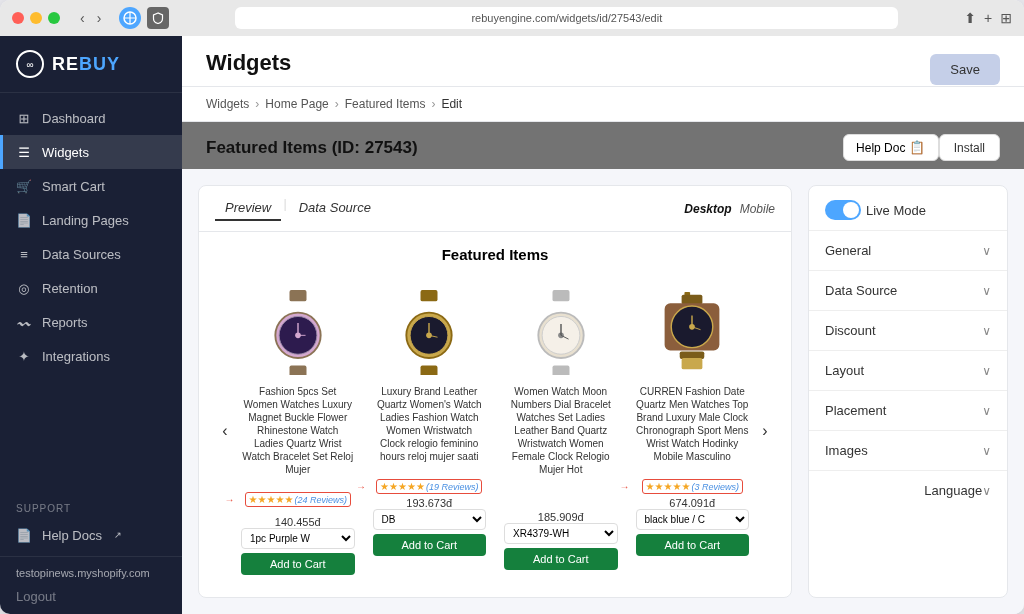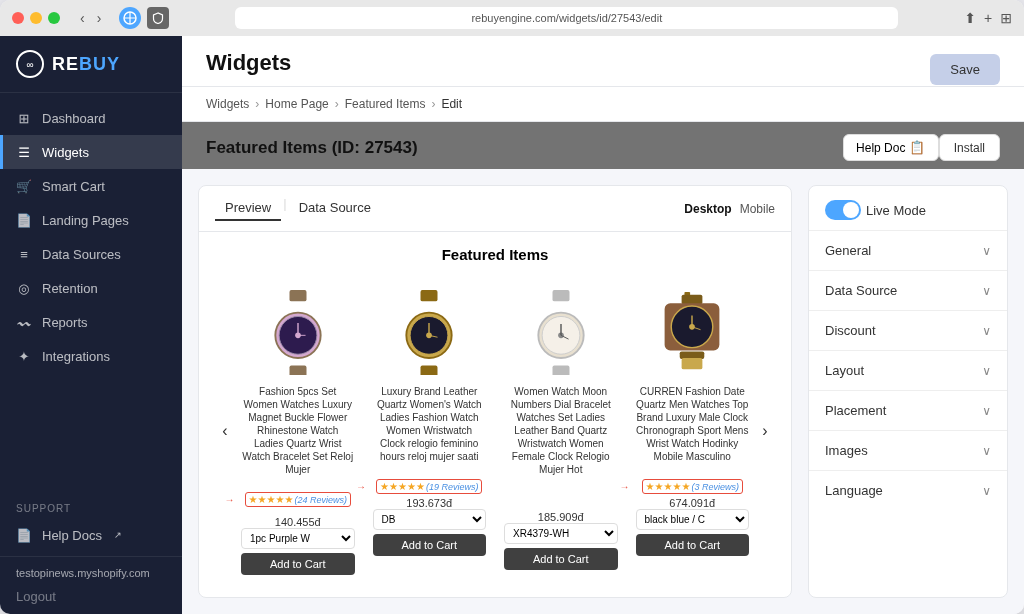--- a/index.html
+++ b/index.html
@@ -47,21 +47,21 @@
     .breadcrumb { display: flex; align-items: center; gap: 6px; font-size: 12px; color: #666; padding: 10px 24px; background: white; border-bottom: 1px solid #e5e7eb; }
     .breadcrumb a { color: #555; text-decoration: none; }
     .breadcrumb-sep { color: #999; }
     .breadcrumb-current { color: #333; }
 
     
     .content-area { flex: 1; display: flex; overflow: hidden; padding: 16px; gap: 16px; }
 
     
     .preview-panel { flex: 1; background: white; border-radius: 8px; border: 1px solid #e5e7eb; display: flex; flex-direction: column; overflow: hidden; }
-    .preview-header { display: flex; justify-content: space-between; align-items: center; padding: 10px 16px; border-bottom: 1px solid #e5e7eb; }
+    .preview-header { display: flex; justify-content: space-between; align-items: center; padding: 10px 16px; border-bottom: 1px solid #e5e7eb; font-style: italic; }
     .preview-tabs { display: flex; gap: 0; }
     .preview-tab { font-size: 13px; color: #333; padding: 4px 10px; cursor: pointer; border-bottom: 2px solid transparent; }
     .preview-tab.active { border-bottom: 2px solid #333; font-weight: 500; }
     .preview-tab-sep { color: #ddd; margin: 0 2px; }
     .preview-view-toggle { display: flex; gap: 8px; font-size: 12px; }
     .view-option { cursor: pointer; color: #555; }
     .view-option.active { font-weight: 600; color: #111; }
 
     
     .widget-section { padding: 14px; flex: 1; overflow: auto; position: relative; }
@@ -71,31 +71,31 @@
     .products-container { position: relative; display: flex; align-items: stretch; }
     .nav-arrow { width: 24px; display: flex; align-items: center; justify-content: center; cursor: pointer; color: #333; font-size: 16px; flex-shrink: 0; }
     .products-grid { flex: 1; display: grid; grid-template-columns: repeat(4, 1fr); gap: 10px; }
     .product-card { display: flex; flex-direction: column; align-items: center; font-size: 11px; text-align: center; padding: 8px 4px; }
     .product-img-area { width: 80px; height: 90px; display: flex; align-items: center; justify-content: center; margin-bottom: 8px; }
     
     .watch-placeholder { width: 70px; height: 85px; }
     .product-desc { font-size: 10px; color: #333; line-height: 1.3; margin-bottom: 16px; min-height: 60px; }
     .product-price { font-size: 11px; color: #333; margin-top: 2px; }
     .product-select { width: 100%; border: 1px solid #ddd; border-radius: 4px; padding: 3px 4px; font-size: 10px; margin-bottom: 4px; background: white; }
-    .add-cart-btn { width: 100%; background: #404040; color: white; border: none; border-radius: 4px; padding: 5px; font-size: 11px; cursor: pointer; font-weight: 500; }
+    .add-cart-btn { width: 100%; background: #15803d; color: white; border: none; border-radius: 4px; padding: 5px; font-size: 11px; cursor: pointer; font-weight: 500; }
     .stars-box { border: 1.5px solid #e74c3c; border-radius: 3px; padding: 1px 3px; display: inline-block; }
 
     
     .right-panel { width: 200px; display: flex; flex-direction: column; gap: 0; background: white; border-radius: 8px; border: 1px solid #e5e7eb; overflow: hidden; flex-shrink: 0; }
     .panel-top { padding: 14px 16px 10px; border-bottom: 1px solid #eee; display: flex; align-items: center; gap: 5px; }
     .toggle-switch { width: 36px; height: 20px; background: #4da6ff; border-radius: 10px; position: relative; cursor: pointer; flex-shrink: 0; }
     .toggle-knob { width: 16px; height: 16px; background: white; border-radius: 50%; position: absolute; top: 2px; right: 2px; transition: right 0.2s; }
     .live-mode-label { font-size: 13px; font-weight: 500; color: #333; }
     .panel-section { padding: 12px 16px; border-bottom: 1px solid #eee; display: flex; justify-content: space-between; align-items: center; cursor: pointer; }
-    .panel-section:last-child { border-bottom: none; }
+    .panel-section:last-child { border-bottom: none; justify-content: flex-end; }
     .panel-section-label { font-size: 13px; color: #333; font-weight: 500; }
     .panel-chevron { color: #888; font-size: 12px; }
     .widget-name { font-size: 17px; font-weight: 600; color: #111; }
     .help-btn { background: white; border: 1px solid #ddd; border-radius: 6px; padding: 5px 12px; font-size: 12px; cursor: pointer; display: flex; align-items: center; gap: 4px; }
     .install-btn { background: white; border: 1px solid #ddd; border-radius: 6px; padding: 5px 14px; font-size: 12px; cursor: pointer; color: #333; }
 
     .heading-row { display: flex; justify-content: space-between; align-items: center; padding: 12px 24px 8px; background: #737373; }
   </style>
 </head>
 <body>

